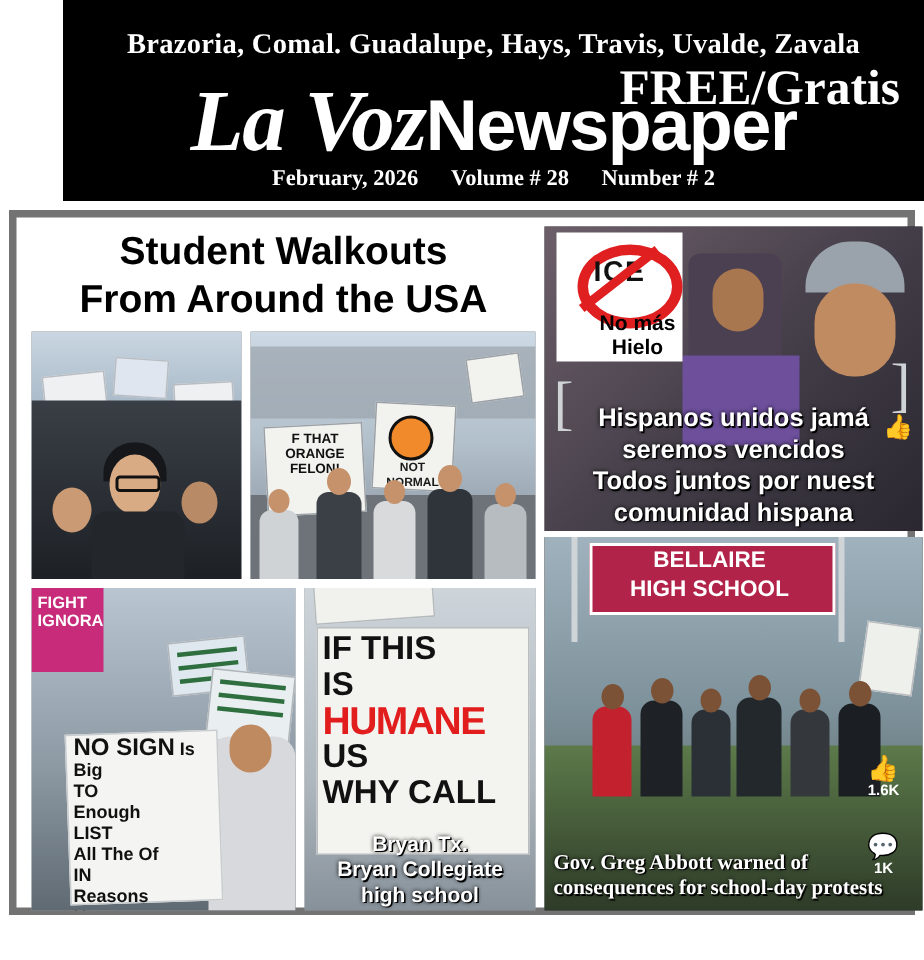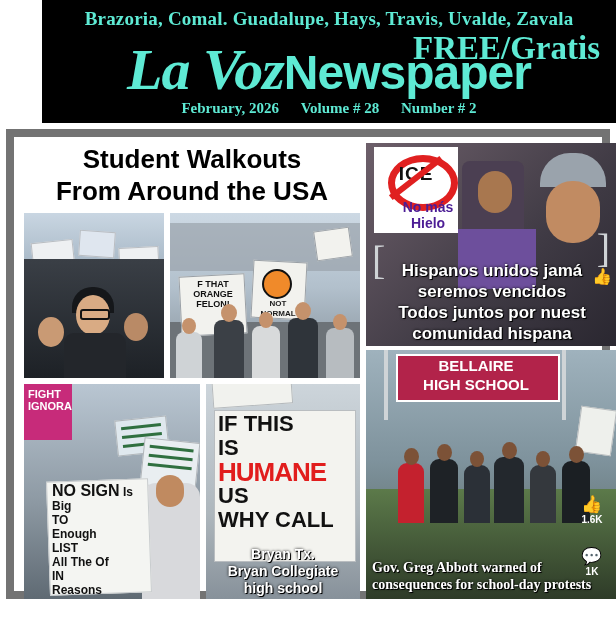--- a/index.html
+++ b/index.html
@@ -16,22 +16,22 @@
   .page {
     position: relative;
     width: 616px;
     height: 640px;
     background: #ffffff;
   }
 
   
   .masthead {
     background: #000000;
-    color: #5eead4;
-    padding: 8px 10px 6px 10px;
+    color: #ffffff;
+    padding: 19px 10px 6px 10px;
     text-align: center;
     margin-left: 42px;
   }
   .counties {
     font-family: "Liberation Serif", serif;
     font-weight: bold;
     font-size: 19px;
     letter-spacing: 0.2px;
     margin-bottom: 2px;
     white-space: nowrap;
@@ -75,21 +75,21 @@
     font-family: "Liberation Serif", serif;
     font-weight: bold;
     font-size: 15px;
     margin-top: 6px;
   }
   .issue-line span { margin: 0 9px; }
 
   
   .frame {
     margin: 6px 6px 6px 6px;
-    border: 8px solid #737373;
+    border: 5px solid #737373;
     padding: 4px;
     height: 470px;
     box-sizing: border-box;
     position: relative;
     background: #ffffff;
   }
   .grid {
     position: relative;
     width: 100%;
     height: 100%;
@@ -162,21 +162,21 @@
   .p2 .h4 { left:125px; bottom:58px; width:16px; height:18px;}
   .p2 .h5 { left:163px; bottom:48px; width:14px; height:16px;}
 
   
   .p3 { left: 348px; top: 2px; width: 252px; height: 203px; background:#1b1b1b; }
   .p3 .bgl { position:absolute; inset:0; background:linear-gradient(135deg,#6d5f6a,#3f3a44 60%,#2a2730); }
   .p3 .icebox { position:absolute; left:8px; top:4px; width:84px; height:86px; background:#ffffff; }
   .p3 .icecircle { position:absolute; left:14px; top:8px; width:56px; height:42px; border:7px solid #e02020; border-radius:50%; }
   .p3 .icetext { position:absolute; left:14px; top:16px; width:56px; text-align:center; font-family:"Liberation Sans",sans-serif; font-weight:bold; font-size:19px; color:#111; letter-spacing:1px;}
   .p3 .slash { position:absolute; left:10px; top:28px; width:64px; height:6px; background:#e02020; transform:rotate(-38deg); }
-  .p3 .nomas { position:absolute; left:0; top:52px; width:108px; text-align:center; font-family:"Liberation Sans",sans-serif; font-weight:bold; font-size:14px; line-height:16px; color:#4c1d95;}
+  .p3 .nomas { position:absolute; left:0; top:52px; width:108px; text-align:center; font-family:"Liberation Sans",sans-serif; font-weight:bold; font-size:14px; line-height:16px; color:#000000;}
   .p3 .beanie { position:absolute; right:12px; top:10px; width:66px; height:34px; background:#9aa3ac; border-radius:30px 30px 0 0;}
   .p3 .wface { position:absolute; right:18px; top:38px; width:54px; height:62px; border-radius:26px; background:#c18b62;}
   .p3 .whair { position:absolute; right:6px; top:44px; width:78px; height:84px; background:#2b1d16; border-radius:34px; z-index:-1;}
   .p3 .mid { position:absolute; left:96px; top:18px; width:62px; height:110px; background:#4b3f52; border-radius:8px;}
   .p3 .midface { position:absolute; left:112px; top:28px; width:34px; height:42px; border-radius:18px; background:#a8774f;}
   .p3 .purple { position:absolute; left:92px; top:86px; width:78px; height:60px; background:#6d4f9c;}
   .p3 .quote1 { position:absolute; left:6px; bottom:70px; font-family:"Liberation Serif",serif; color:#cfd3d6; font-size:40px; line-height:30px;}
   .p3 .quote2 { position:absolute; right:8px; bottom:82px; font-family:"Liberation Serif",serif; color:#cfd3d6; font-size:40px; line-height:30px;}
   .p3 .caption {
     position:absolute; left:0; right:0; bottom:2px;

